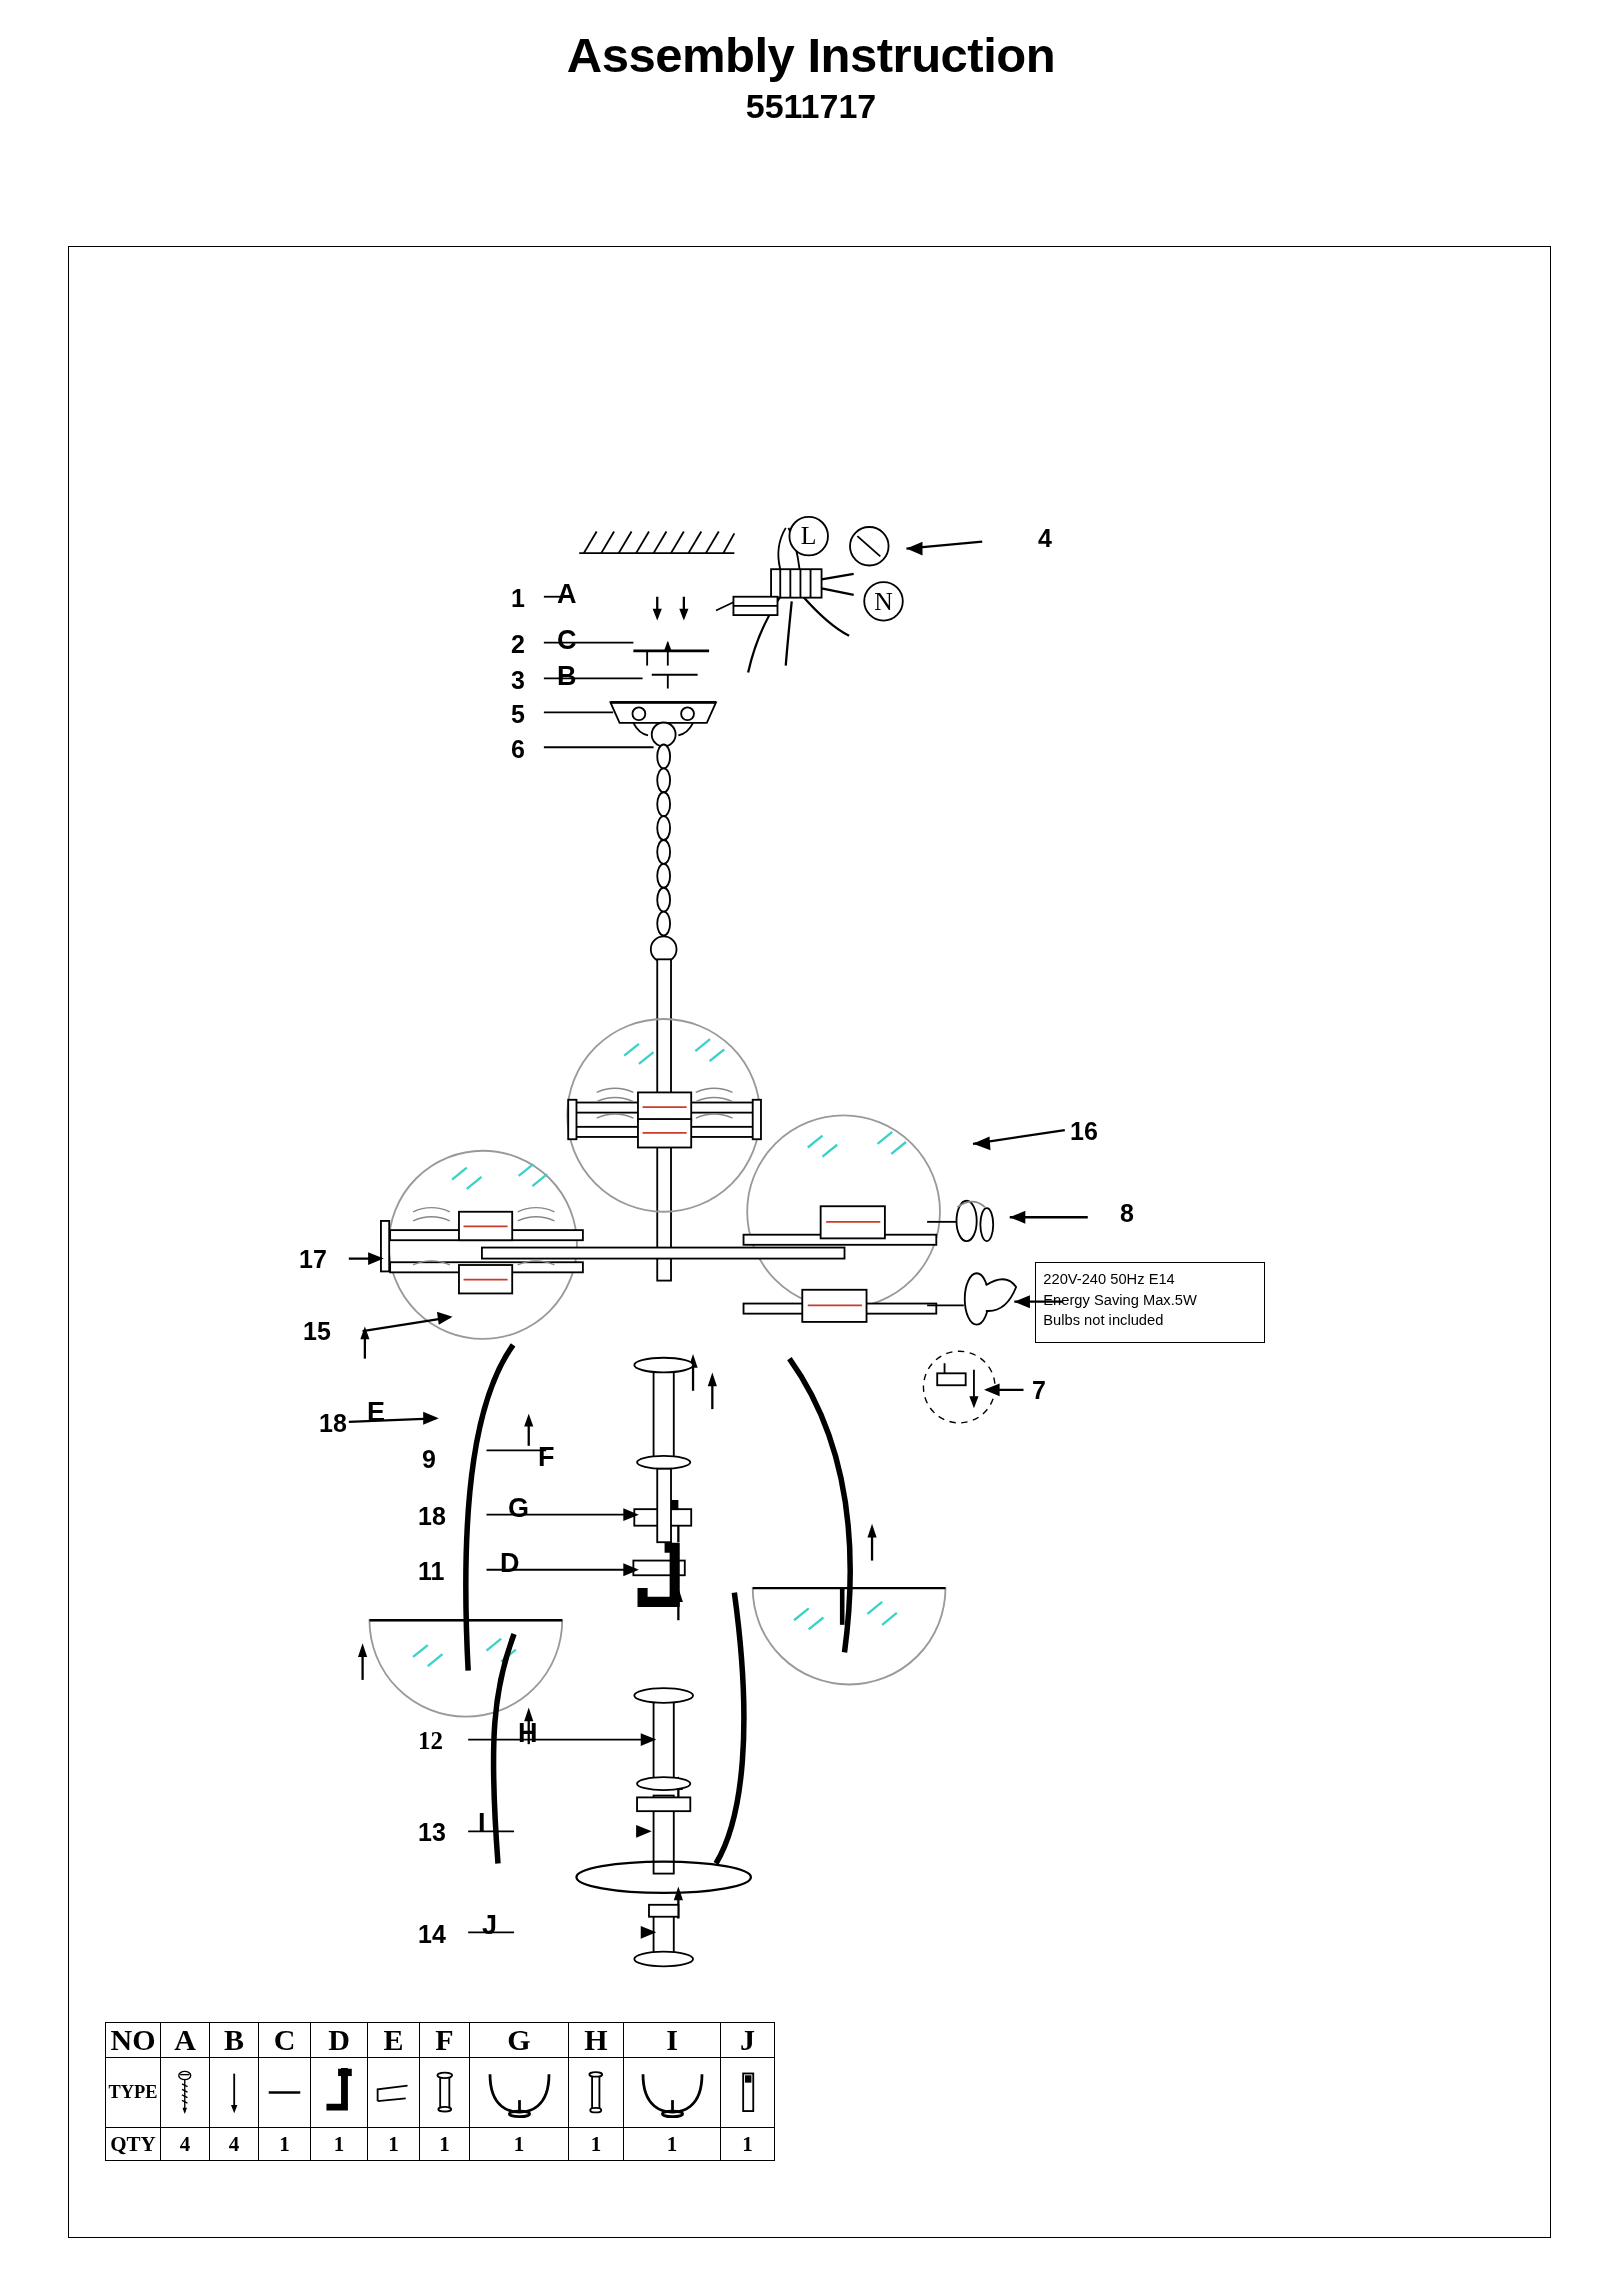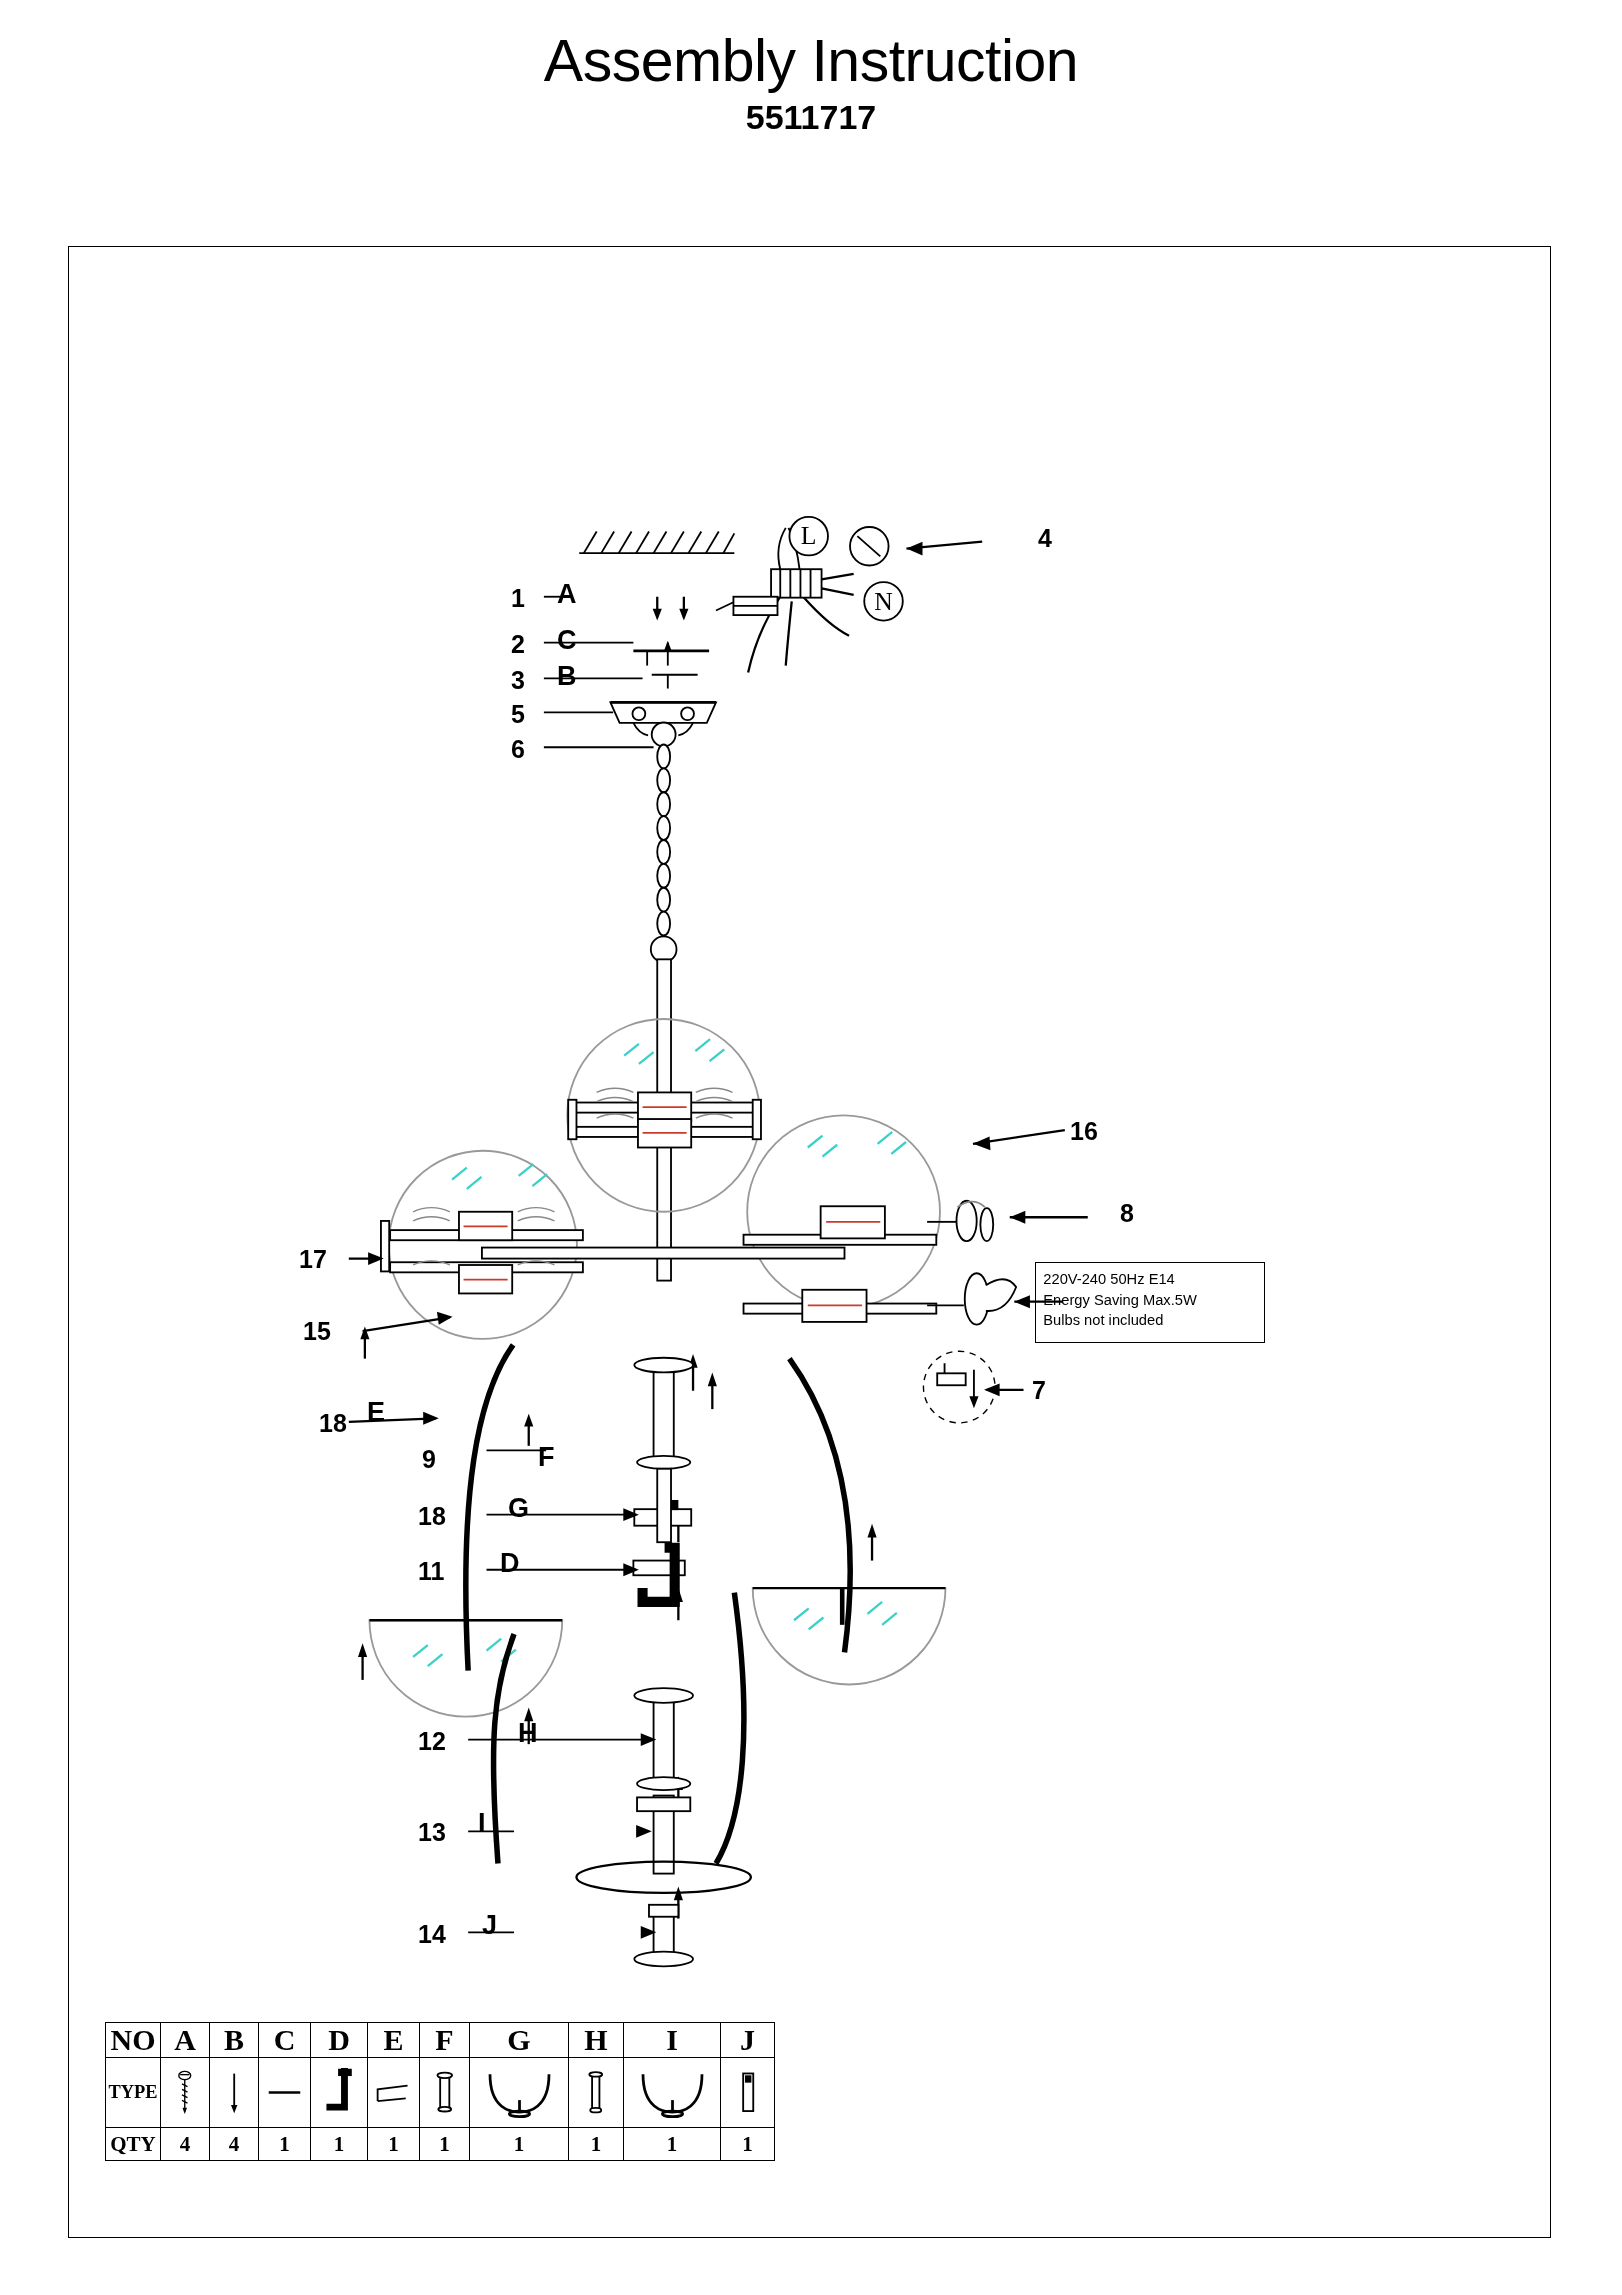--- a/index.html
+++ b/index.html
@@ -25,22 +25,22 @@
     box-sizing: border-box;
   }
   .title-block {
     position: absolute;
     left: 0;
     top: 27.5px;
     width: 100%;
     text-align: center;
   }
   .title-main {
-    font-size: 59px;
-    font-weight: normal;
+    font-size: 49px;
+    font-weight: bold;
     letter-spacing: -0.5px;
     line-height: 1.12;
   }
   .title-sub {
     font-size: 34px;
     font-weight: bold;
     line-height: 1.3;
     margin-top: 2.8px;
   }
   .title-model {
@@ -415,21 +415,21 @@
 <div class="lbl lbl-num" style="left:511px; top:630px;">2</div>
 <div class="lbl lbl-num" style="left:511px; top:666px;">3</div>
 <div class="lbl lbl-num" style="left:1038px; top:524px;">4</div>
 <div class="lbl lbl-num" style="left:511px; top:700px;">5</div>
 <div class="lbl lbl-num" style="left:511px; top:735px;">6</div>
 <div class="lbl lbl-num" style="left:1032px; top:1376px;">7</div>
 <div class="lbl lbl-num" style="left:1120px; top:1199px;">8</div>
 <div class="lbl lbl-num" style="left:422px;  top:1445px;">9</div>
 <div class="lbl lbl-num" style="left:418px;  top:1502px;">18</div>
 <div class="lbl lbl-num" style="left:418px;  top:1557px;">11</div>
-<div class="lbl lbl-num" style="left:418px;  top:1727px;">12</div>
+<div class="lbl lbl-num" style="left:418px;  top:1727px;font-family:Liberation Serif, serif;">12</div>
 <div class="lbl lbl-num" style="left:418px;  top:1818px;">13</div>
 <div class="lbl lbl-num" style="left:418px;  top:1920px;">14</div>
 <div class="lbl lbl-num" style="left:303px;  top:1317px;">15</div>
 <div class="lbl lbl-num" style="left:1070px; top:1117px;">16</div>
 <div class="lbl lbl-num" style="left:299px;  top:1245px;">17</div>
 <div class="lbl lbl-num" style="left:299px;  top:1409px;margin-left:20px;">18</div>
 
 <div class="lbl lbl-let" style="left:557px; top:579px;">A</div>
 <div class="lbl lbl-let" style="left:557px; top:625px;">C</div>
 <div class="lbl lbl-let" style="left:557px; top:661px;">B</div>

